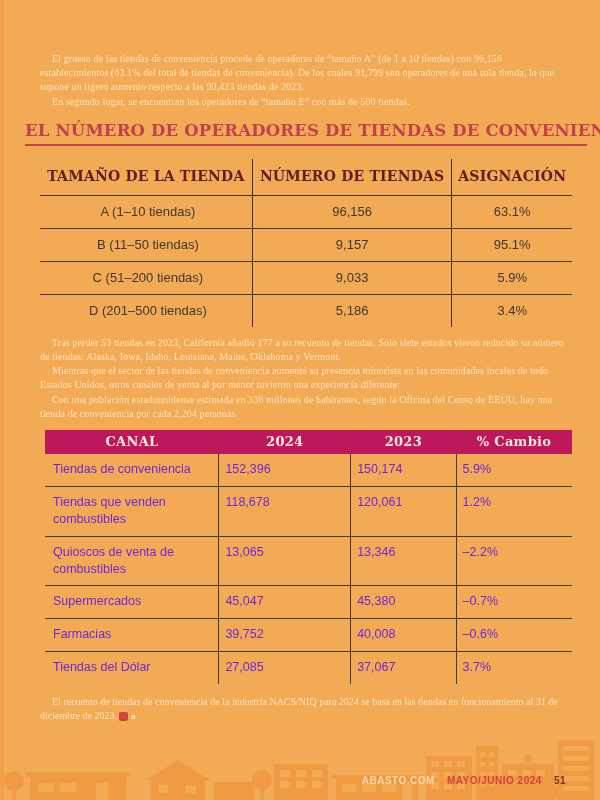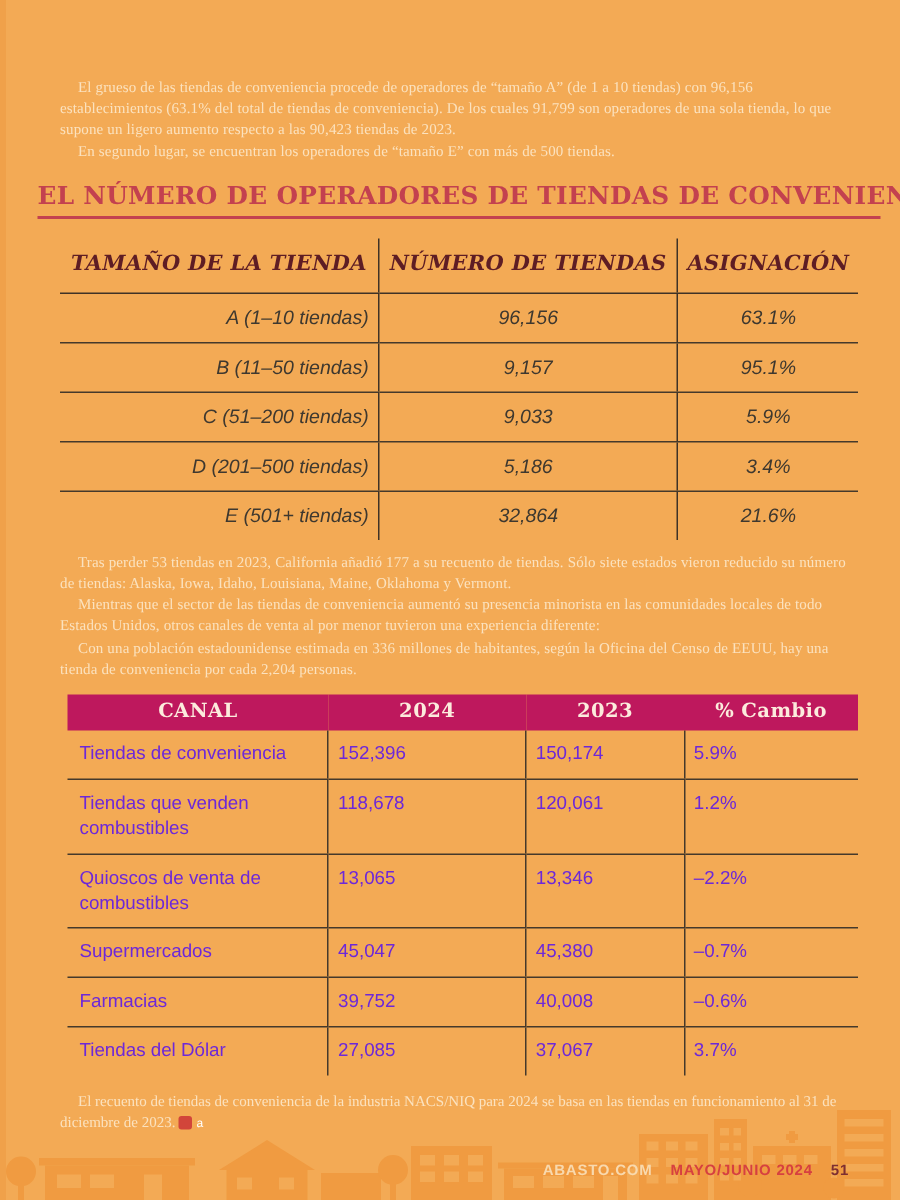--- a/index.html
+++ b/index.html
@@ -21,34 +21,34 @@
   h1.page-title{
     font-family:"DejaVu Serif", serif;
     font-weight:bold;color:#c3414f;
     font-size:16.5px;line-height:1.1;letter-spacing:.2px;
     margin:13px -15px 0 -15px;white-space:nowrap;
   }
   .title-rule{height:2px;background:#c3414f;margin:4px -15px 0 -15px;}
 
   
   table{border-collapse:collapse;}
-  .t1{width:100%;margin-top:13px;font-style:italic;}
+  .t1{width:100%;margin-top:13px;}
   .t1 th{
     font-family:"DejaVu Serif", serif;font-weight:bold;color:#5e1d24;
     font-size:14px;letter-spacing:.2px;padding:9px 4px 11px;
     border-bottom:1.5px solid #3f3226;text-align:center;
   }
   .t1 th:first-child{text-align:center;}
   .t1 td{
     font-family:"Liberation Sans", sans-serif;color:#3e382f;
     font-size:13px;padding:8.5px 6px;border-bottom:1.4px solid #45392b;
   }
   .t1 tbody tr:last-child td{border-bottom:none;}
   .t1 .c2,.t1 .c3{border-left:1.5px solid #3f3226;text-align:center;}
-  .t1 td.c1{text-align:right;padding-left:10px;}
+  .t1 td.c1{text-align:center;padding-left:10px;}
 
   .bodytext{margin-top:9px;}
 
   
   .t2{width:calc(100% - 5px);margin:9px 0 0 5px;}
   .t2 thead th{
     background:#be185d;color:#fcebdd;
     font-family:"DejaVu Serif", serif;font-weight:bold;
     font-size:13px;letter-spacing:.3px;padding:4px 4px 5px;text-align:center;
   }
@@ -116,25 +116,20 @@
       </tr>
       <tr>
         <td class="c1">C (51–200 tiendas)</td>
         <td class="c2">9,033</td>
         <td class="c3">5.9%</td>
       </tr>
       <tr>
         <td class="c1">D (201–500 tiendas)</td>
         <td class="c2">5,186</td>
         <td class="c3">3.4%</td>
-      </tr>
-      <tr>
-        <td class="c1">E (501+ tiendas)</td>
-        <td class="c2">32,864</td>
-        <td class="c3">21.6%</td>
       </tr>
     </tbody>
   </table>
 
   <div class="para bodytext">
     <p>Tras perder 53 tiendas en 2023, California añadió 177 a su recuento de tiendas. Sólo siete estados vieron reducido su número de tiendas: Alaska, Iowa, Idaho, Louisiana, Maine, Oklahoma y Vermont.</p>
     <p>Mientras que el sector de las tiendas de conveniencia aumentó su presencia minorista en las comunidades locales de todo Estados Unidos, otros canales de venta al por menor tuvieron una experiencia diferente:</p>
     <p>Con una población estadounidense estimada en 336 millones de habitantes, según la Oficina del Censo de EEUU, hay una tienda de conveniencia por cada 2,204 personas.</p>
   </div>
 

